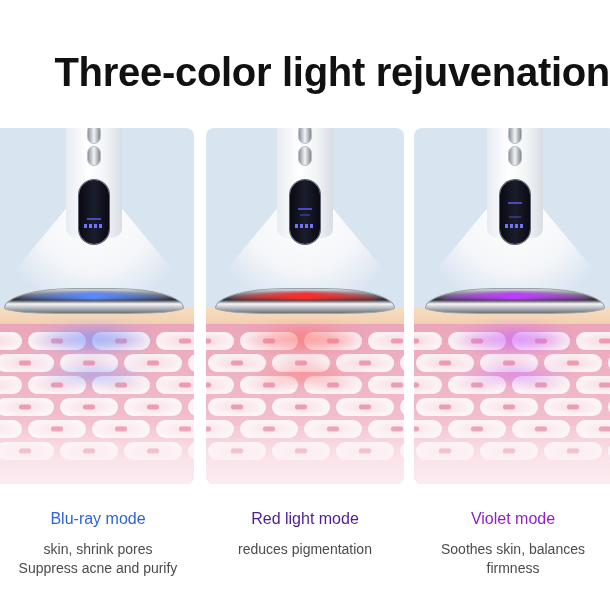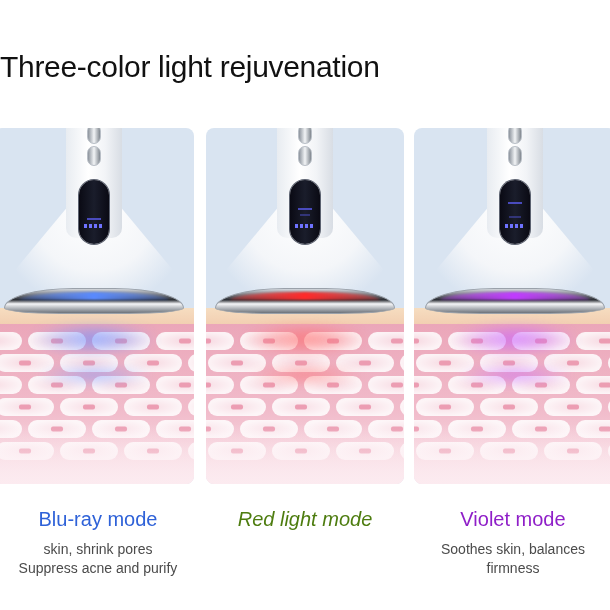--- a/index.html
+++ b/index.html
@@ -1,21 +1,21 @@
 <!DOCTYPE html>
 <html><head>
   <meta charset="utf-8">
   <style>
     * { box-sizing: border-box; margin: 0; padding: 0; }
     html, body { width: 610px; height: 610px; background: #ffffff; overflow: hidden; }
     body { position: relative; font-family: "Liberation Sans", "DejaVu Sans", sans-serif; }
 
     .title {
       position: absolute; left: 0; top: 50px; width: 610px;
-      text-align: left; font-size: 30px; color: #111; letter-spacing: -0.3px;
+      text-align: right; font-size: 40px; color: #111; letter-spacing: -0.3px; font-weight: bold;
     }
 
     .panel {
       position: absolute; top: 128px; height: 356px;
       border-radius: 8px; overflow: hidden;
       background: #d9e4f1;
     }
     .panel.p1 { left: -6px; width: 200px; }
     .panel.p2 { left: 206px; width: 198px; }
     .panel.p3 { left: 414px; width: 202px; }
@@ -95,21 +95,21 @@
       top: 164px; width: 150px; height: 8px; border-radius: 50% 50% 0 0 / 100% 100% 0 0;
       filter: blur(1px);
     }
 
     .mode {
       position: absolute; top: 506px; text-align: center;
     }
     .mode.m1 { left: 0; width: 196px; }
     .mode.m2 { left: 204px; width: 202px; }
     .mode.m3 { left: 412px; width: 202px; }
-    .mode-title { font-size: 20px; line-height: 26px; }
+    .mode-title { font-size: 16px; line-height: 26px; }
     .mode-desc { margin-top: 8px; font-size: 14px; line-height: 19px; color: #4b4b4b; }
   </style>
 </head>
 <body>
 
 <div class="title">Three-color light rejuvenation</div>
 
 <div class="panel p1">
   <div class="skin-layer"></div>
   <div class="tissue">
@@ -278,22 +278,23 @@
 </div>
 
 <div class="mode m1">
   <div class="mode-title" style="color:#2f62d8;">Blu-ray mode</div>
   <div class="mode-desc">
     <div>skin, shrink pores</div>
     <div>Suppress acne and purify</div>
   </div>
 </div>
 <div class="mode m2">
-  <div class="mode-title" style="color:#4d7c0f;font-style:italic;">Red light mode</div>
+  <div class="mode-title" style="color:#4c1d95;">Red light mode</div>
   <div class="mode-desc">
+    <div>reduces pigmentation</div>
   </div>
 </div>
 <div class="mode m3">
   <div class="mode-title" style="color:#8f1fc8;">Violet mode</div>
   <div class="mode-desc">
     <div>Soothes skin, balances</div>
     <div>firmness</div>
   </div>
 </div>
 

